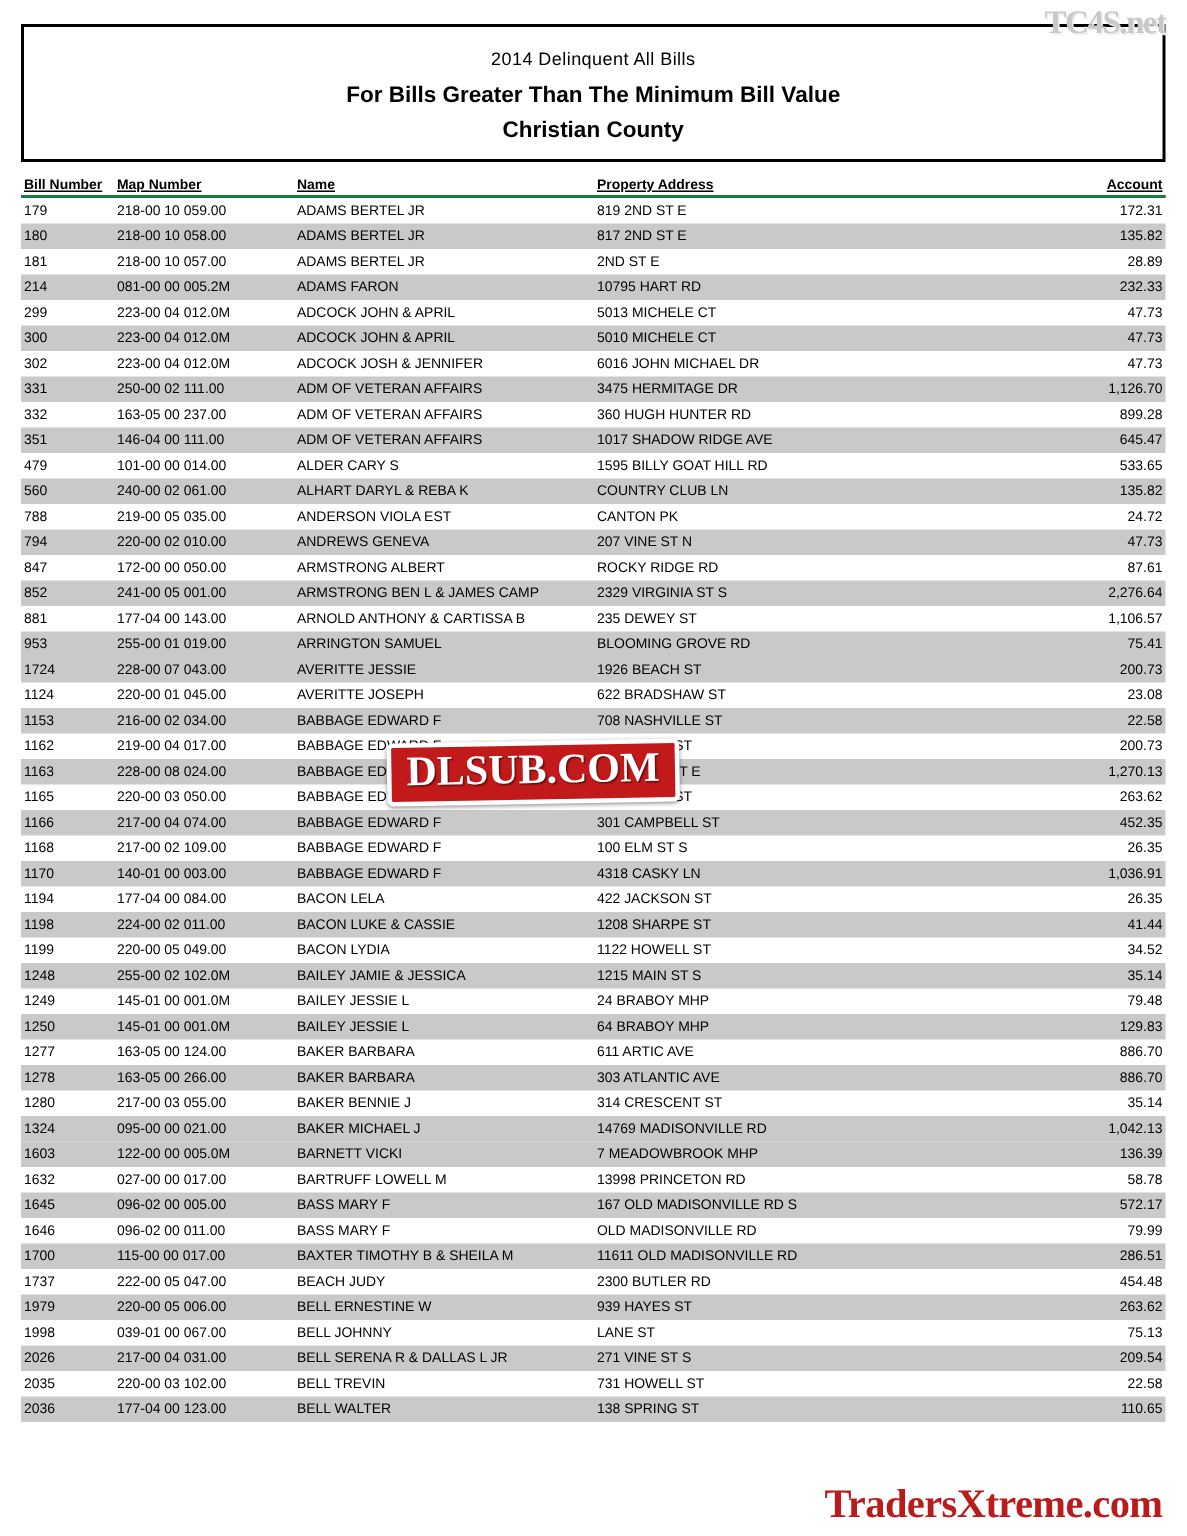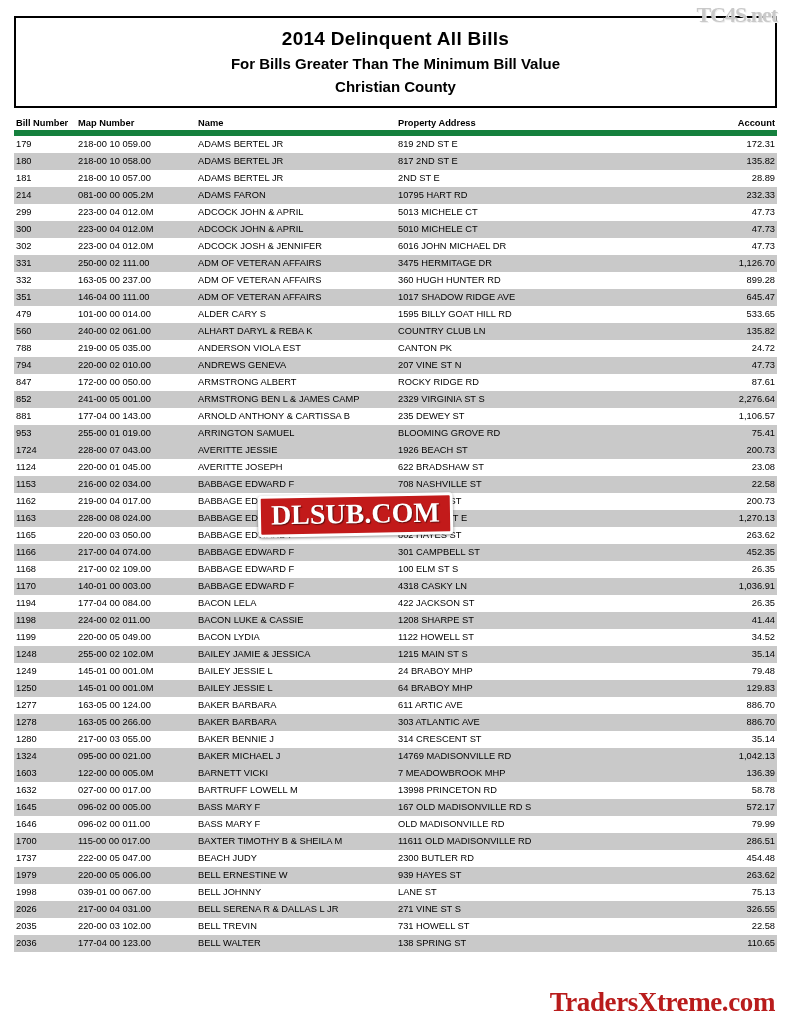--- a/index.html
+++ b/index.html
@@ -40,22 +40,22 @@
     left: 14px;
     top: 16px;
     width: 763px;
     height: 92px;
     border: 2px solid #000;
     box-sizing: border-box;
     text-align: center;
     padding-top: 8px;
   }
   .title-main {
-    font-size: 19px;
-    font-weight: bold;
+    font-size: 12px;
+    font-weight: normal;
     letter-spacing: .3px;
     line-height: 26px;
   }
   .title-sub {
     font-size: 15px;
     font-weight: bold;
     line-height: 24px;
   }
   .title-county {
     font-size: 15px;
@@ -73,23 +73,24 @@
     width: 763px;
     border-collapse: collapse;
     font-size: 9.3px;
     table-layout: fixed;
   }
   table.bills th {
     font-size: 9.3px;
     font-weight: bold;
     text-align: left;
     padding: 0 2px 2px 2px;
-    border-bottom: 6px solid #15803d;
+    border-bottom: 2px solid #15803d;
     vertical-align: bottom;
     white-space: nowrap;
+    text-decoration: underline;
   }
   table.bills th.acct, table.bills td.acct {
     text-align: right;
   }
   table.bills td {
     padding: 3px 2px 3px 2px;
     vertical-align: top;
     line-height: 11px;
   }
   tr.shade td {
@@ -485,21 +486,21 @@
             <td>039-01 00 067.00</td>
             <td>BELL JOHNNY</td>
             <td>LANE ST</td>
             <td class="acct">75.13</td>
           </tr>
           <tr class="shade">
             <td>2026</td>
             <td>217-00 04 031.00</td>
             <td>BELL SERENA R &amp; DALLAS L JR</td>
             <td>271 VINE ST S</td>
-            <td class="acct">326.55</td>
+            <td class="acct">209.54</td>
           </tr>
           <tr>
             <td>2035</td>
             <td>220-00 03 102.00</td>
             <td>BELL TREVIN</td>
             <td>731 HOWELL ST</td>
             <td class="acct">22.58</td>
           </tr>
           <tr class="shade">
             <td>2036</td>

